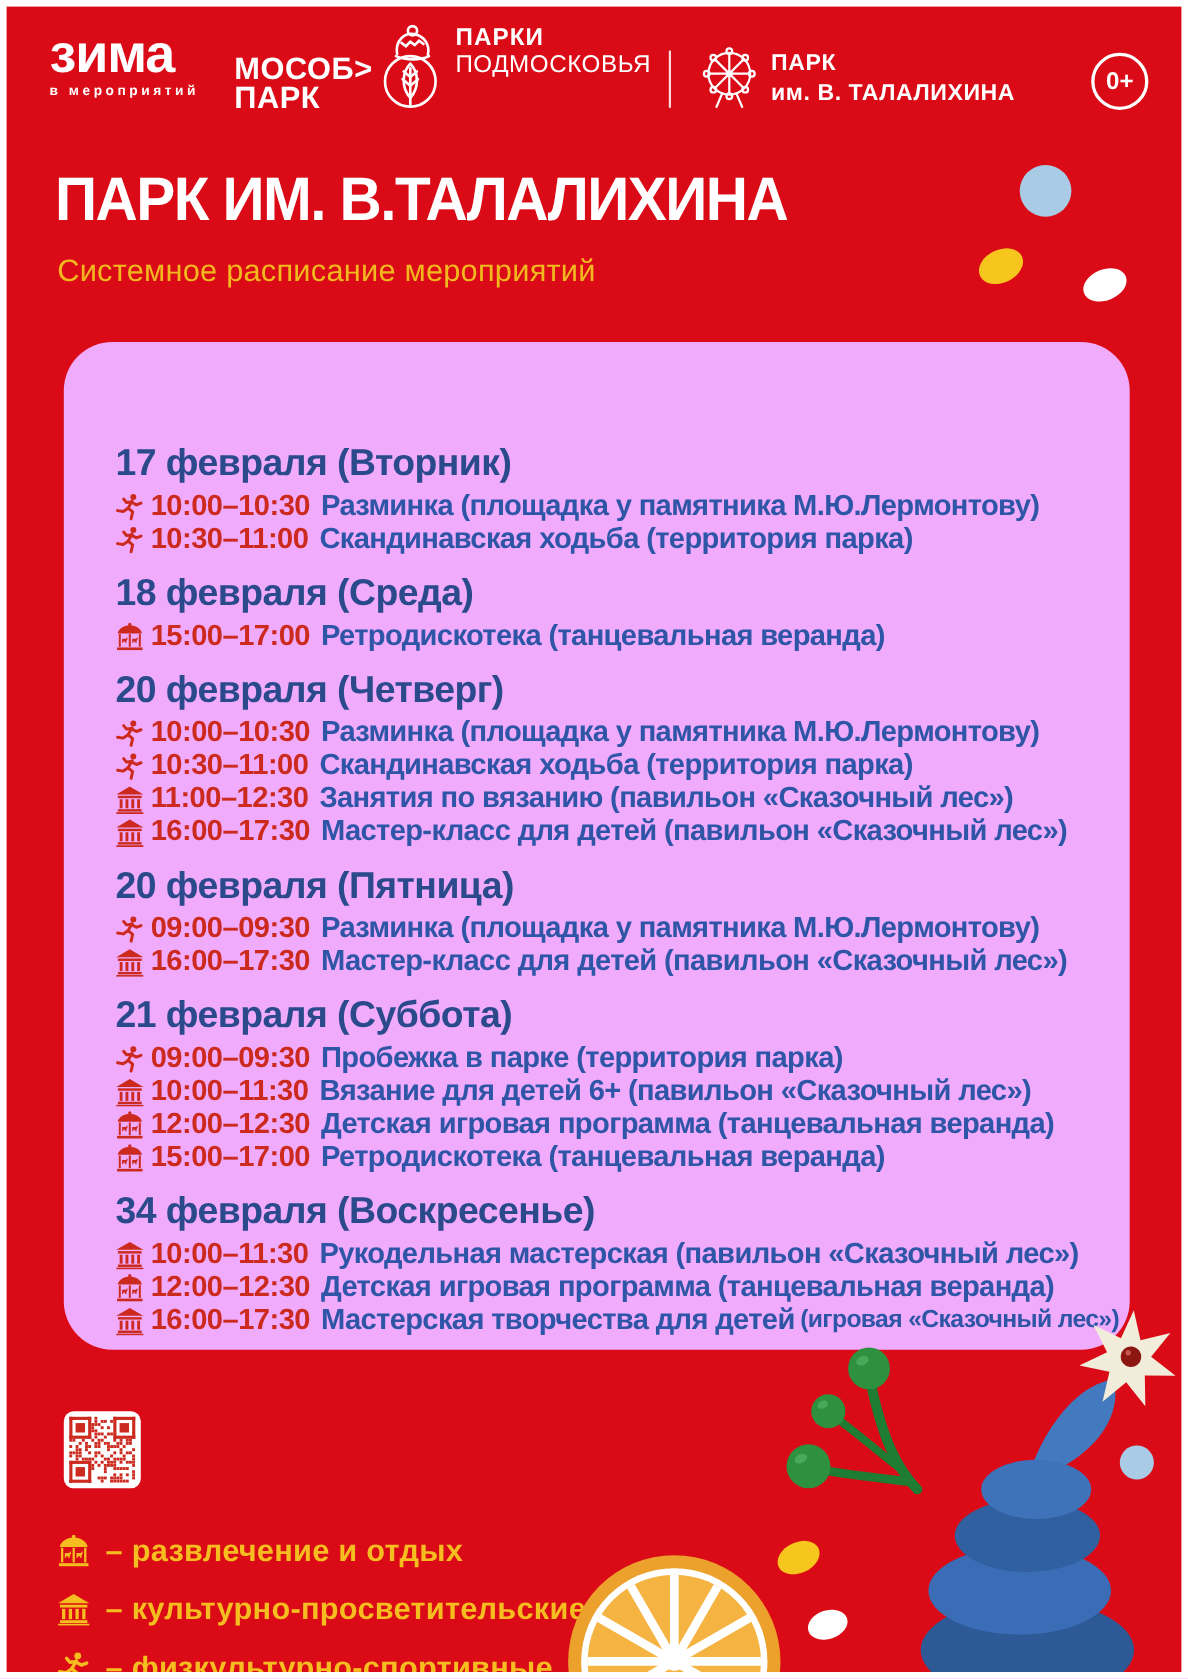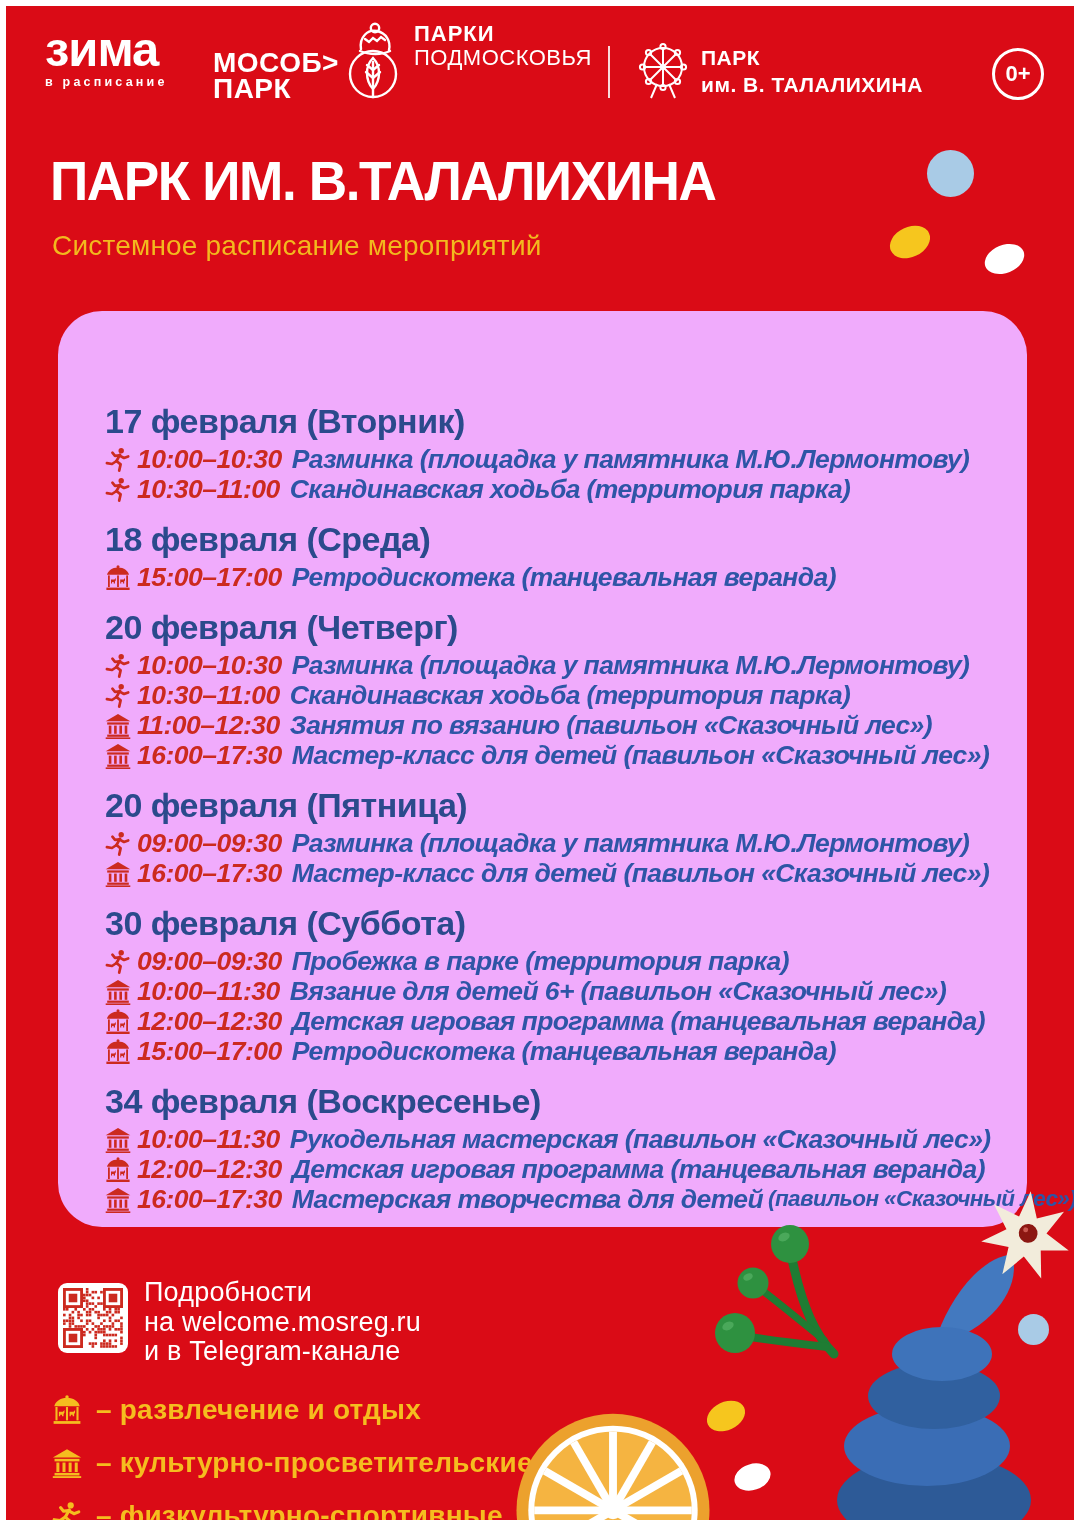--- a/index.html
+++ b/index.html
@@ -34,21 +34,21 @@
   
   .page-title{position:absolute;left:44px;top:142px;color:#fff;font-size:56px;font-weight:bold;letter-spacing:-1.5px;transform:scaleX(.95);transform-origin:left;white-space:nowrap;}
   .page-subtitle{position:absolute;left:46px;top:224px;color:#f2b91e;font-size:28px;letter-spacing:.2px;}
   
   .card{
     position:absolute;left:52px;top:305px;width:969px;height:916px;background:#f0abfc;border-radius:44px;
     padding:90px 15px 0 47px;box-sizing:border-box;z-index:1;
   }
   .day-section{margin:0 0 15px 0;}
   .day-date{margin:0 0 3px 0;color:#2b4a8c;font-size:34px;font-weight:bold;letter-spacing:-.5px;line-height:40px;}
-  .event-row{display:flex;align-items:center;line-height:30px;white-space:nowrap;font-style:italic;}
+  .event-row{display:flex;align-items:flex-end;line-height:30px;white-space:nowrap;}
   .ev-icon{flex:0 0 auto;width:26px;height:26px;margin:2px 6px 0 0;color:#cc2a1f;}
   .ev-icon svg{width:26px;height:26px;display:block;}
   .ev-time{color:#cc2a1f;font-size:26.5px;font-weight:bold;letter-spacing:-.5px;margin-right:10px;}
   .ev-title{color:#2e55a6;font-size:26.5px;font-weight:bold;letter-spacing:-.6px;}
   .ev-note{color:#2e55a6;font-size:22.5px;font-weight:bold;letter-spacing:-.6px;margin-left:5px;align-self:center;}
   
   .qr-box{position:absolute;left:52px;top:1277px;width:70px;height:70px;background:#fff;border-radius:9px;z-index:2;}
   .qr-box svg{width:70px;height:70px;display:block;}
   .details-text{position:absolute;left:138px;top:1272px;color:#fff;font-size:27px;line-height:29.5px;letter-spacing:.2px;z-index:2;}
   
@@ -112,21 +112,21 @@
       </g>
     </symbol>
   </defs>
 </svg>
 
 <div class="poster">
 
   <div class="brandbar">
     <div class="zima">
       <div class="zima-main">зима</div>
-      <div class="zima-sub">в расписание</div>
+      <div class="zima-sub">в мероприятий</div>
     </div>
     <div class="mosob">
       <div>МОСОБ&gt;</div>
       <div>ПАРК</div>
     </div>
     <div class="parki">
       <span>
         <svg viewBox="0 0 62 80" fill="none" stroke="#ffffff" stroke-width="2.4" stroke-linecap="round">
           <circle cx="31" cy="6" r="4.2"></circle>
           <path d="M17 27 C15 15 24 7 33 9 C42 11 47 19 45 28"></path>
@@ -266,21 +266,21 @@
             <span class="ev-icon">
               <svg viewBox="0 0 26 26">
                 <use href="#icon-building"></use>
               </svg>
             </span>
             <span class="ev-time">16:00–17:30</span>
             <span class="ev-title">Мастер-класс для детей (павильон «Сказочный лес»)</span>
           </div>
         </section>
         <section class="day-section">
-          <h2 class="day-date">30 февраля (Суббота)</h2>
+          <h2 class="day-date">21 февраля (Суббота)</h2>
           <div class="event-row">
             <span class="ev-icon">
               <svg viewBox="0 0 26 26">
                 <use href="#icon-runner"></use>
               </svg>
             </span>
             <span class="ev-time">09:00–09:30</span>
             <span class="ev-title">Пробежка в парке (территория парка)</span>
           </div>
           <div class="event-row">
@@ -332,21 +332,21 @@
             <span class="ev-title">Детская игровая программа (танцевальная веранда)</span>
           </div>
           <div class="event-row">
             <span class="ev-icon">
               <svg viewBox="0 0 26 26">
                 <use href="#icon-building"></use>
               </svg>
             </span>
             <span class="ev-time">16:00–17:30</span>
             <span class="ev-title">Мастерская творчества для детей</span>
-            <span class="ev-note">(павильон «Сказочный лес»)</span>
+            <span class="ev-note">(игровая «Сказочный лес»)</span>
           </div>
         </section>
       </div>
   </div>
 
   <div class="qr-box">
     <svg id="qr-svg" viewBox="0 0 70 70">
         <rect x="27.857142857142858" y="5" width="2.6285714285714286" height="2.6285714285714286" fill="#cc2a1f"></rect>
         <rect x="27.857142857142858" y="7.857142857142858" width="2.6285714285714286" height="2.6285714285714286" fill="#cc2a1f"></rect>
         <rect x="33.57142857142857" y="7.857142857142858" width="2.6285714285714286" height="2.6285714285714286" fill="#cc2a1f"></rect>
@@ -489,25 +489,20 @@
         <rect x="45" y="5" width="2.857142857142857" height="20" fill="#cc2a1f"></rect>
         <rect x="62.14285714285714" y="5" width="2.857142857142857" height="20" fill="#cc2a1f"></rect>
         <rect x="50.714285714285715" y="10.714285714285715" width="8.571428571428571" height="8.571428571428571" fill="#cc2a1f"></rect>
         <rect x="5" y="45" width="20" height="2.857142857142857" fill="#cc2a1f"></rect>
         <rect x="5" y="62.14285714285714" width="20" height="2.857142857142857" fill="#cc2a1f"></rect>
         <rect x="5" y="45" width="2.857142857142857" height="20" fill="#cc2a1f"></rect>
         <rect x="22.142857142857142" y="45" width="2.857142857142857" height="20" fill="#cc2a1f"></rect>
         <rect x="10.714285714285715" y="50.714285714285715" width="8.571428571428571" height="8.571428571428571" fill="#cc2a1f"></rect>
       </svg>
   </div>
-  <div class="details-text">
-    <div>Подробности</div>
-    <div>на welcome.mosreg.ru</div>
-    <div>и в Telegram-канале</div>
-  </div>
 
   <div class="legend" id="legend-list">
       <div class="legend-row">
         <span class="lg-icon">
           <svg viewBox="0 0 26 26">
             <use href="#icon-carousel"></use>
           </svg>
         </span>
         <span class="lg-label">– развлечение и отдых</span>
       </div>

